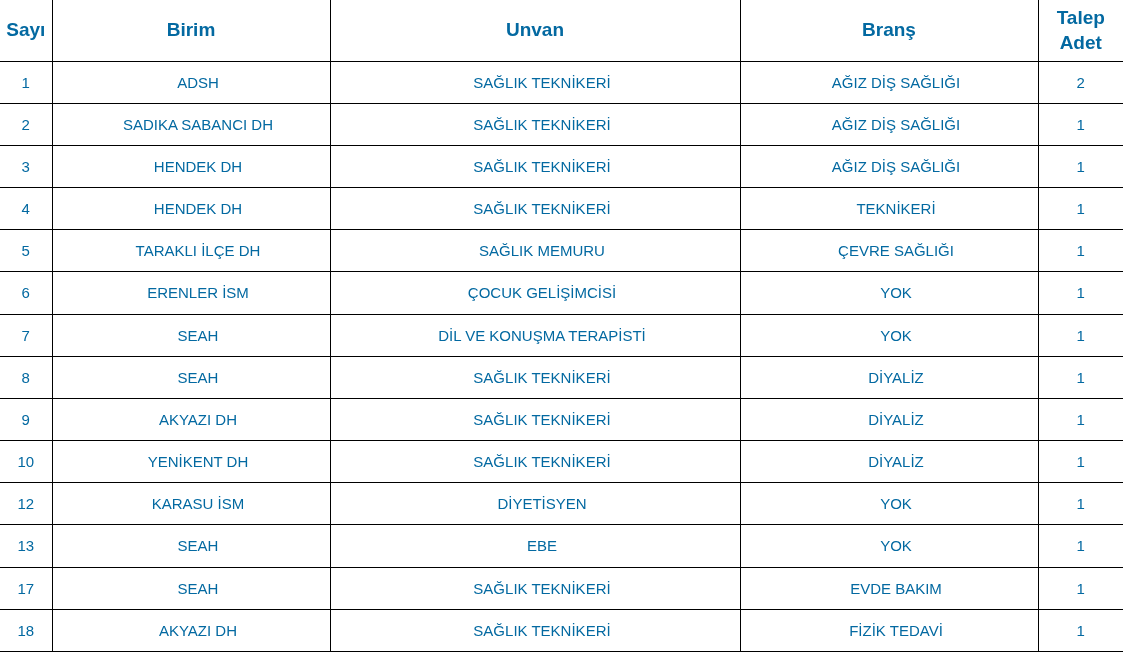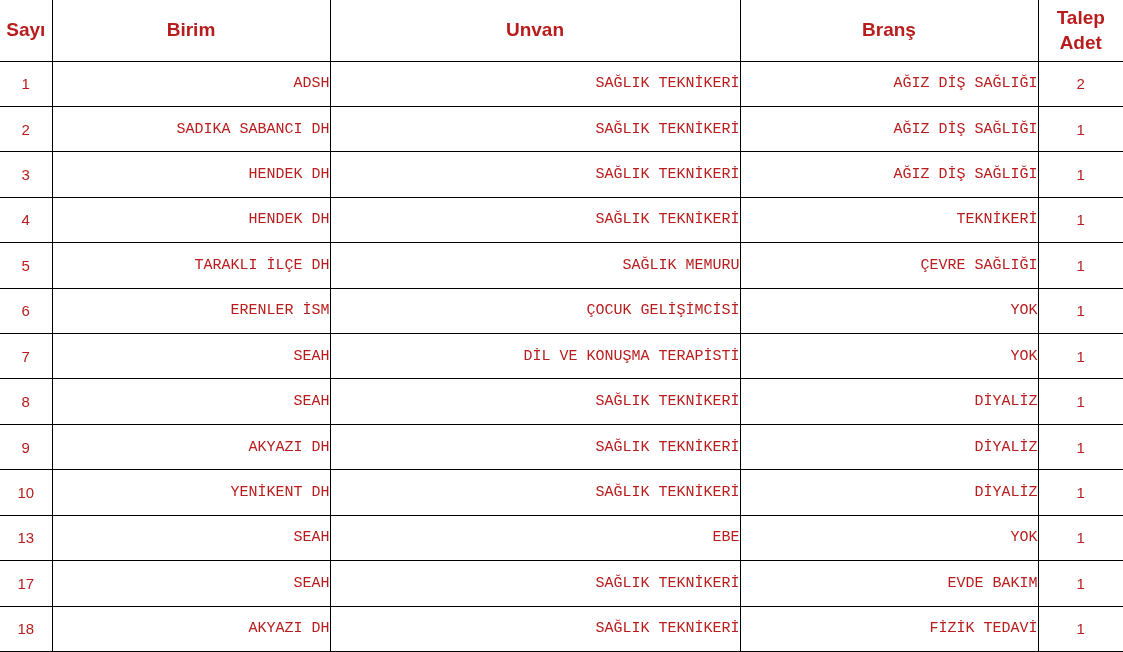--- a/index.html
+++ b/index.html
@@ -13,21 +13,21 @@
   .page {
     width: 1123px;
     height: 652px;
   }
   table.req-table {
     border-collapse: collapse;
     table-layout: fixed;
     width: 1123px;
     height: 652px;
     font-family: "Liberation Sans", sans-serif;
-    color: #b91c1c;
+    color: #0369a1;
   }
   .req-table th, .req-table td {
     border: 1px solid #000000;
     overflow: hidden;
     padding: 0;
   }
   
   .req-table tr > *:first-child { border-left: none; }
   .req-table tr > *:last-child  { border-right: none; }
   .req-table thead tr > *       { border-top: none; }
@@ -40,23 +40,22 @@
     vertical-align: middle;
     line-height: 1.35;
     white-space: normal;
   }
   .req-table td {
     font-size: 15px;
     vertical-align: middle;
     white-space: nowrap;
   }
   .req-table td.left {
-    text-align: right;
+    text-align: center;
     padding-left: 14px;
-    font-family: Liberation Mono, monospace;
   }
   .req-table td.center {
     text-align: center;
   }
 </style>
 </head>
 <body>
 
 <div class="page">
   <table class="req-table">
@@ -141,20 +140,27 @@
           <td class="center">1</td>
         </tr>
         <tr>
           <td class="center">10</td>
           <td class="left">YENİKENT DH</td>
           <td class="left">SAĞLIK TEKNİKERİ</td>
           <td class="left">DİYALİZ</td>
           <td class="center">1</td>
         </tr>
         <tr>
+          <td class="center">12</td>
+          <td class="left">KARASU İSM</td>
+          <td class="left">DİYETİSYEN</td>
+          <td class="left">YOK</td>
+          <td class="center">1</td>
+        </tr>
+        <tr>
           <td class="center">13</td>
           <td class="left">SEAH</td>
           <td class="left">EBE</td>
           <td class="left">YOK</td>
           <td class="center">1</td>
         </tr>
         <tr>
           <td class="center">17</td>
           <td class="left">SEAH</td>
           <td class="left">SAĞLIK TEKNİKERİ</td>

